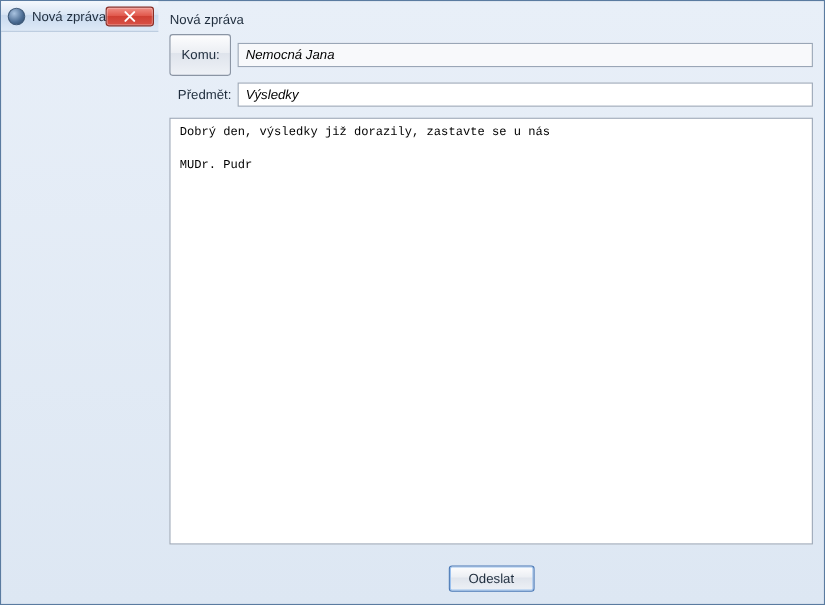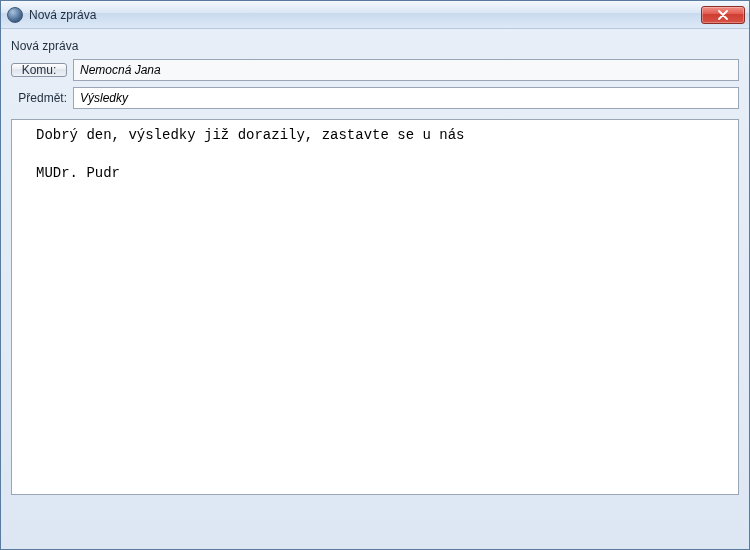--- a/index.html
+++ b/index.html
@@ -9,21 +9,21 @@
     font-family: "Segoe UI", Tahoma, sans-serif;
     font-size: 12px;
     background: #fff;
     overflow: hidden;
   }
   .window {
     width: 750px; height: 550px;
     border: 1px solid #5a7ba0;
     background: linear-gradient(to bottom, #e8eff8 0%, #dde7f3 100%);
     display: flex;
-    flex-direction: column;
+    flex-direction: row;
   }
   .titlebar {
     height: 28px;
     background: linear-gradient(to bottom, #f4f8fd 0%, #dae6f4 45%, #c9daee 46%, #dde9f7 100%);
     border-bottom: 1px solid #b8c9dd;
     display: flex;
     align-items: center;
     padding: 0 2px 0 6px;
   }
   .titlebar .app-icon {
@@ -70,21 +70,21 @@
   }
   .field-label-cell {
     width: 62px;
     text-align: right;
     padding-right: 6px;
     color: #1f2d3d;
     font-size: 12px;
   }
   .to-button {
     width: 56px;
-    height: 14px;
+    height: 38px;
     margin-right: 6px;
     background: linear-gradient(to bottom, #fdfdfe 0%, #ebeef3 45%, #dfe4ec 46%, #eef1f6 100%);
     border: 1px solid #8b95a4;
     border-radius: 3px;
     font-size: 12px;
     color: #1f2d3d;
     cursor: pointer;
     display: flex;
     align-items: center;
     justify-content: center;
@@ -101,23 +101,23 @@
     font-style: italic;
   }
   .text-input.readonly {
     background: #f8f9fb;
   }
   .body-box {
     flex: 1;
     margin: 4px 0 8px 0;
     border: 1px solid #9aa6b6;
     background: #fff;
-    padding: 6px 24px;
+    padding: 6px 8px;
     font-family: "Courier New", monospace;
-    font-size: 14px;
+    font-size: 11px;
     line-height: 1.35;
     color: #000;
     white-space: pre-wrap;
     overflow: auto;
     resize: none;
     outline: none;
   }
   .footer {
     height: 46px;
     display: flex;
@@ -173,16 +173,17 @@
     <div class="field-row">
       <div class="field-label-cell">Předmět:</div>
       <input class="text-input" type="text" value="Výsledky" style="">
     </div>
 
     <textarea class="body-box" style="">Dobrý den, výsledky již dorazily, zastavte se u nás
 
 MUDr. Pudr</textarea>
 
     <div class="footer">
+      <button class="btn default">Odeslat</button>
     </div>
   </div>
 
 </div>
 
 </body></html>

